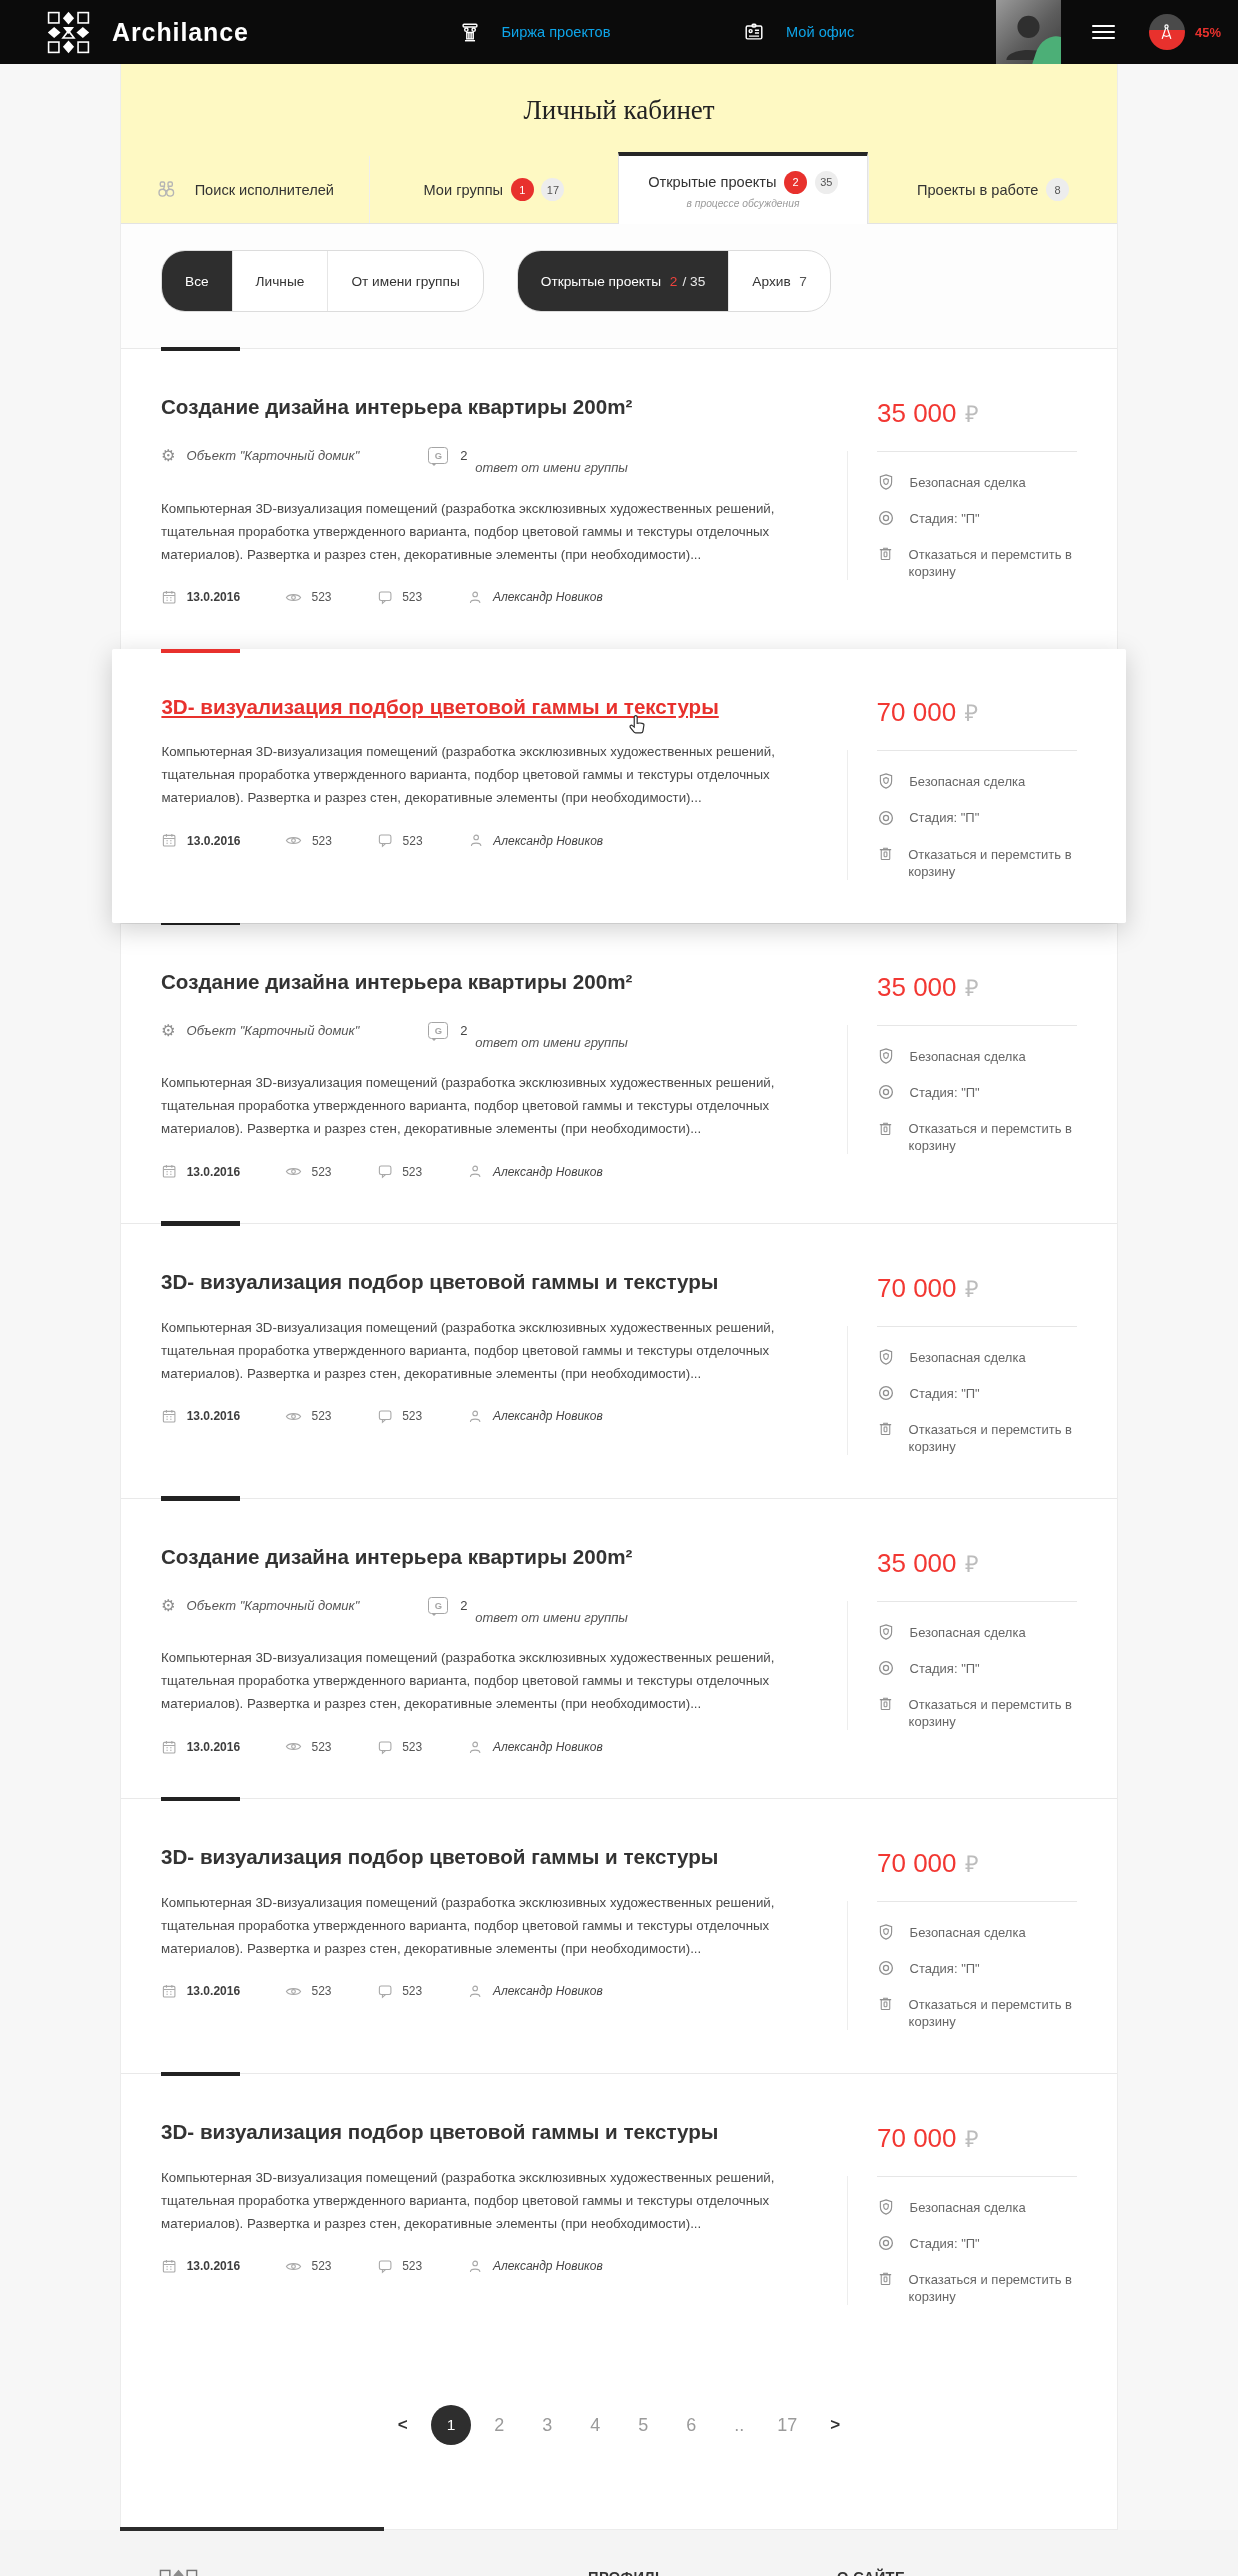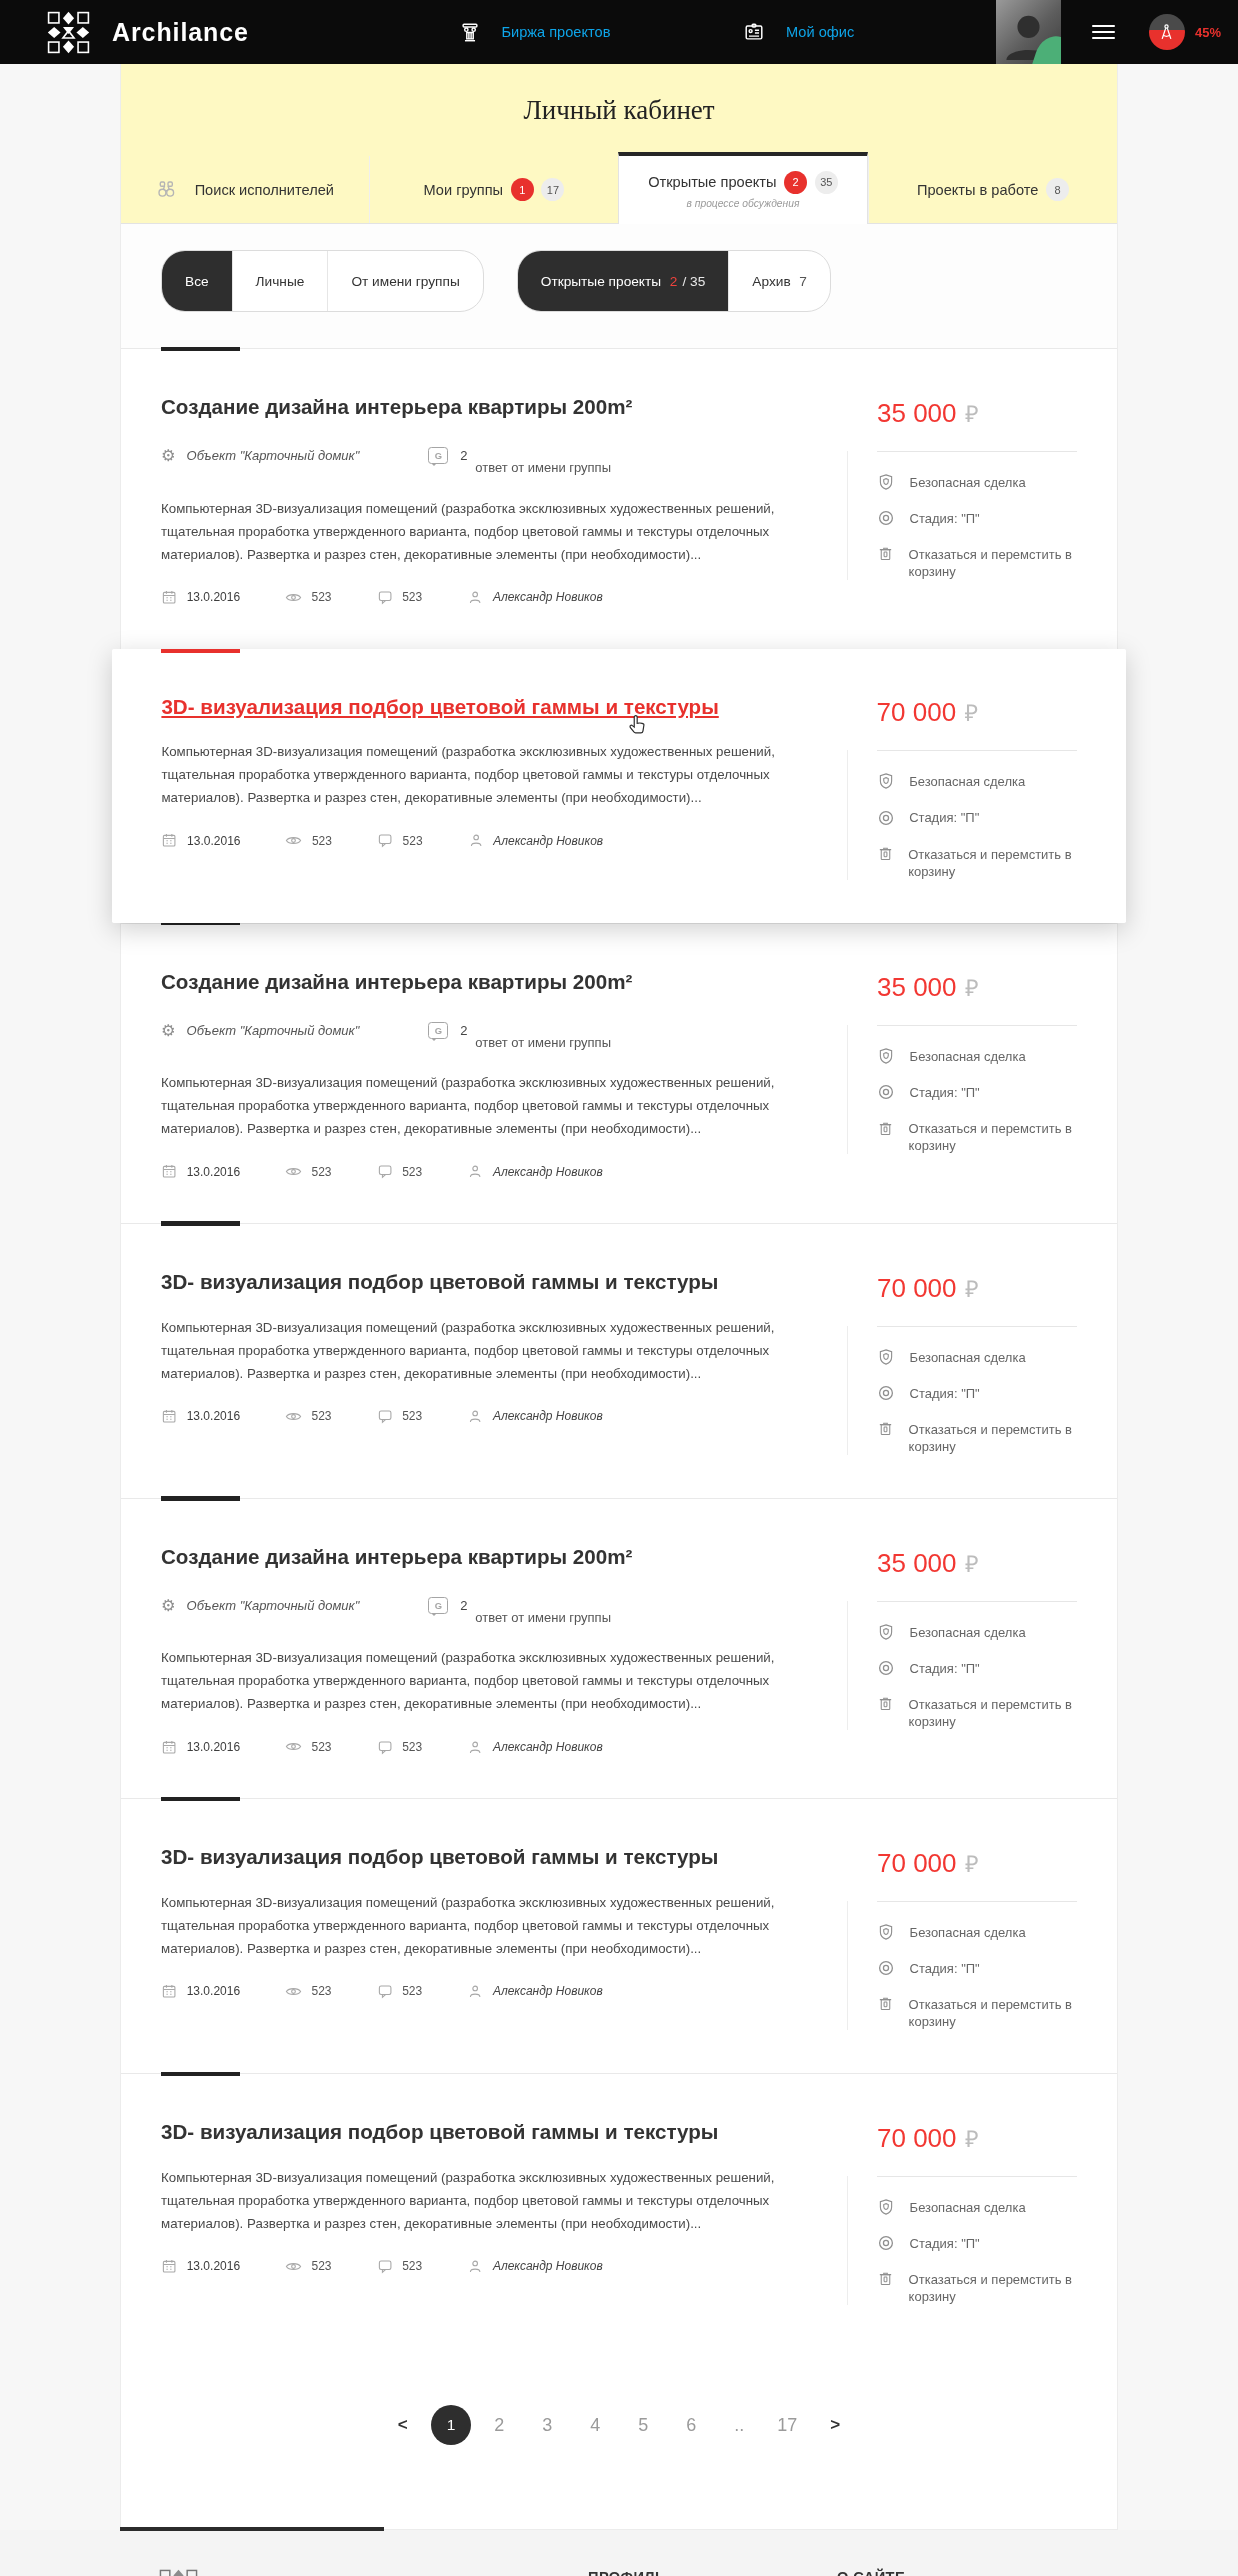--- a/index.html
+++ b/index.html
@@ -57,26 +57,26 @@
   .card-left { flex:1; padding-right:39px; }
   .card-title { display:inline-block; font-size:20.6px; font-weight:700; color:#333; text-decoration:none; cursor:pointer; }
   .card.hovered .card-title { color:#e8312d; text-decoration:underline; }
   .cursor-icon { position:absolute; left:515px; top:65px; z-index:3; }
   .object-row { margin-top:17px; display:flex; align-items:center; font-size:13px; color:#555; }
   .object-label { font-style:italic; margin-left:11px; }
   .reply-group { margin-left:69px; display:flex; align-items:center; }
   .g-bubble { width:20px; height:17px; border:1.7px solid #a5a5a5; border-radius:3.4px; color:#a5a5a5; font-size:9.4px; font-weight:700; display:flex; align-items:center; justify-content:center; position:relative; }
   .g-bubble::after { content:''; position:absolute; left:2.6px; bottom:-5.2px; border:2.6px solid transparent; border-top-color:#a5a5a5; }
   .reply-count { margin-left:12px; color:#444; }
-  .reply-text { margin-left:7.7px; color:#555;margin-top:24px; }
+  .reply-text { font-style:italic; margin-left:7.7px; color:#555;margin-top:24px; }
   .card-desc { margin-top:21.5px; font-size:13.3px; line-height:23px; color:#4a4a4a; max-width:697px; }
   .meta-row { margin-top:23px; display:flex; align-items:center; font-size:12px; color:#555; }
   .meta-item { display:flex; align-items:center; margin-right:45px; }
   .meta-item .icon { margin-right:9.4px; }
-  .meta-date { font-weight:400; color:#3d3d3d; }
+  .meta-date { font-weight:700; color:#3d3d3d; }
   .meta-author { font-style:italic; color:#444; }
   .gear-glyph { font-size:16.3px; color:#8f8f8f; line-height:1; }
 
   .card-right { width:230px; flex-shrink:0; padding-left:30px; padding-top:1.7px; }
   .price { font-size:26px; color:#f23732; white-space:nowrap; }
   .price .cur { color:#bcbcbc; font-size:23px; margin-left:8.6px; }
   .labels-outer { margin:22px 0 0 -30px; border-left:0.9px solid #ededed; padding-left:29px; }
   .labels-hr { border-top:0.9px solid #e6e6e6; margin-bottom:22px; }
   .lab { display:flex; align-items:flex-start; margin-bottom:19px; font-size:13px; line-height:17px; color:#666; }
   .lab:last-child { margin-bottom:0; }

